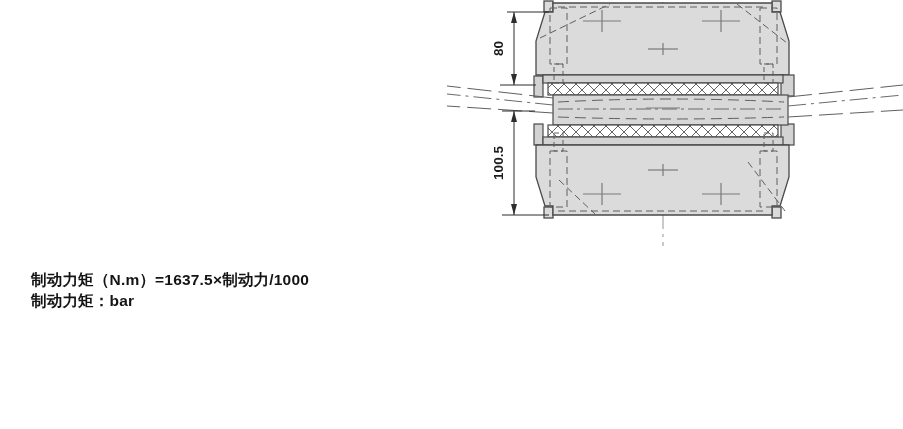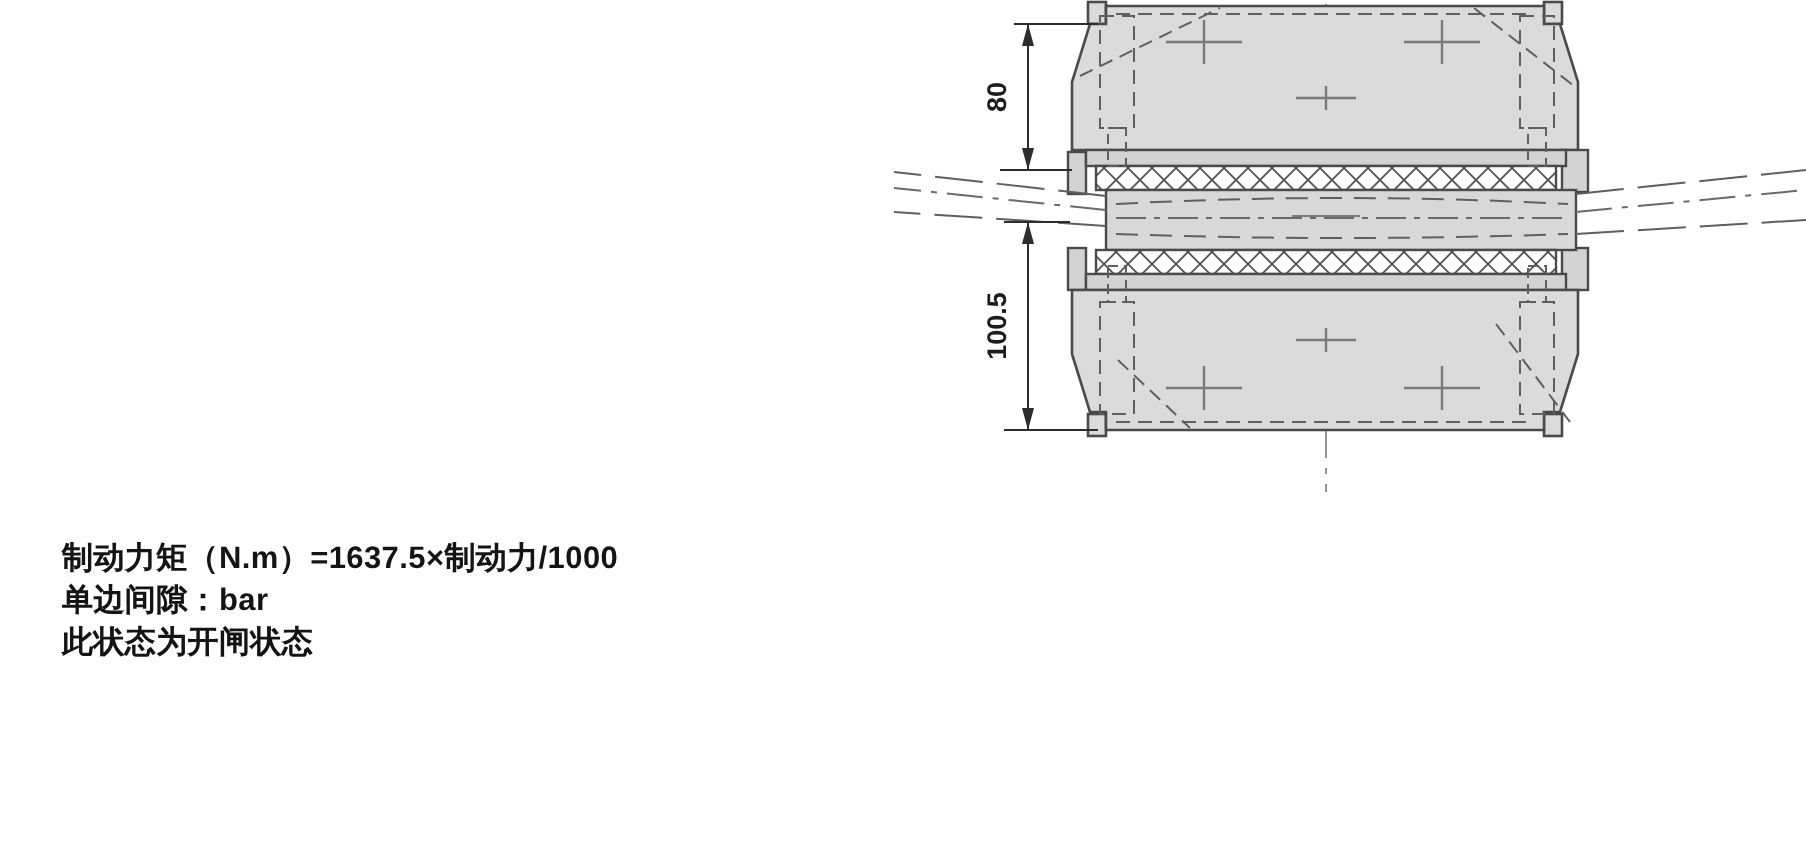--- a/index.html
+++ b/index.html
@@ -142,17 +142,16 @@
       <line x1="502" y1="215" x2="549" y2="215"></line>
       <line x1="514" y1="111" x2="514" y2="215"></line>
       <polygon points="514,111 511,122 517,122" fill="#2d2d2d" stroke="none"></polygon>
       <polygon points="514,215 511,204 517,204" fill="#2d2d2d" stroke="none"></polygon>
       <text class="dim-label" transform="translate(503,163) rotate(-90)" text-anchor="middle" stroke="none">100.5</text>
     </g>
   </svg>
 
   <div class="notes">
     <div class="note-line">制动力矩（N.m）=1637.5×制动力/1000</div>
-    <div class="note-line">单边间隙：bar</div>
-    <div class="note-line">此状态为开闸状态</div>
+    <div class="note-line">制动力矩：bar</div>
   </div>
 
 </div>
 
 </body></html>

